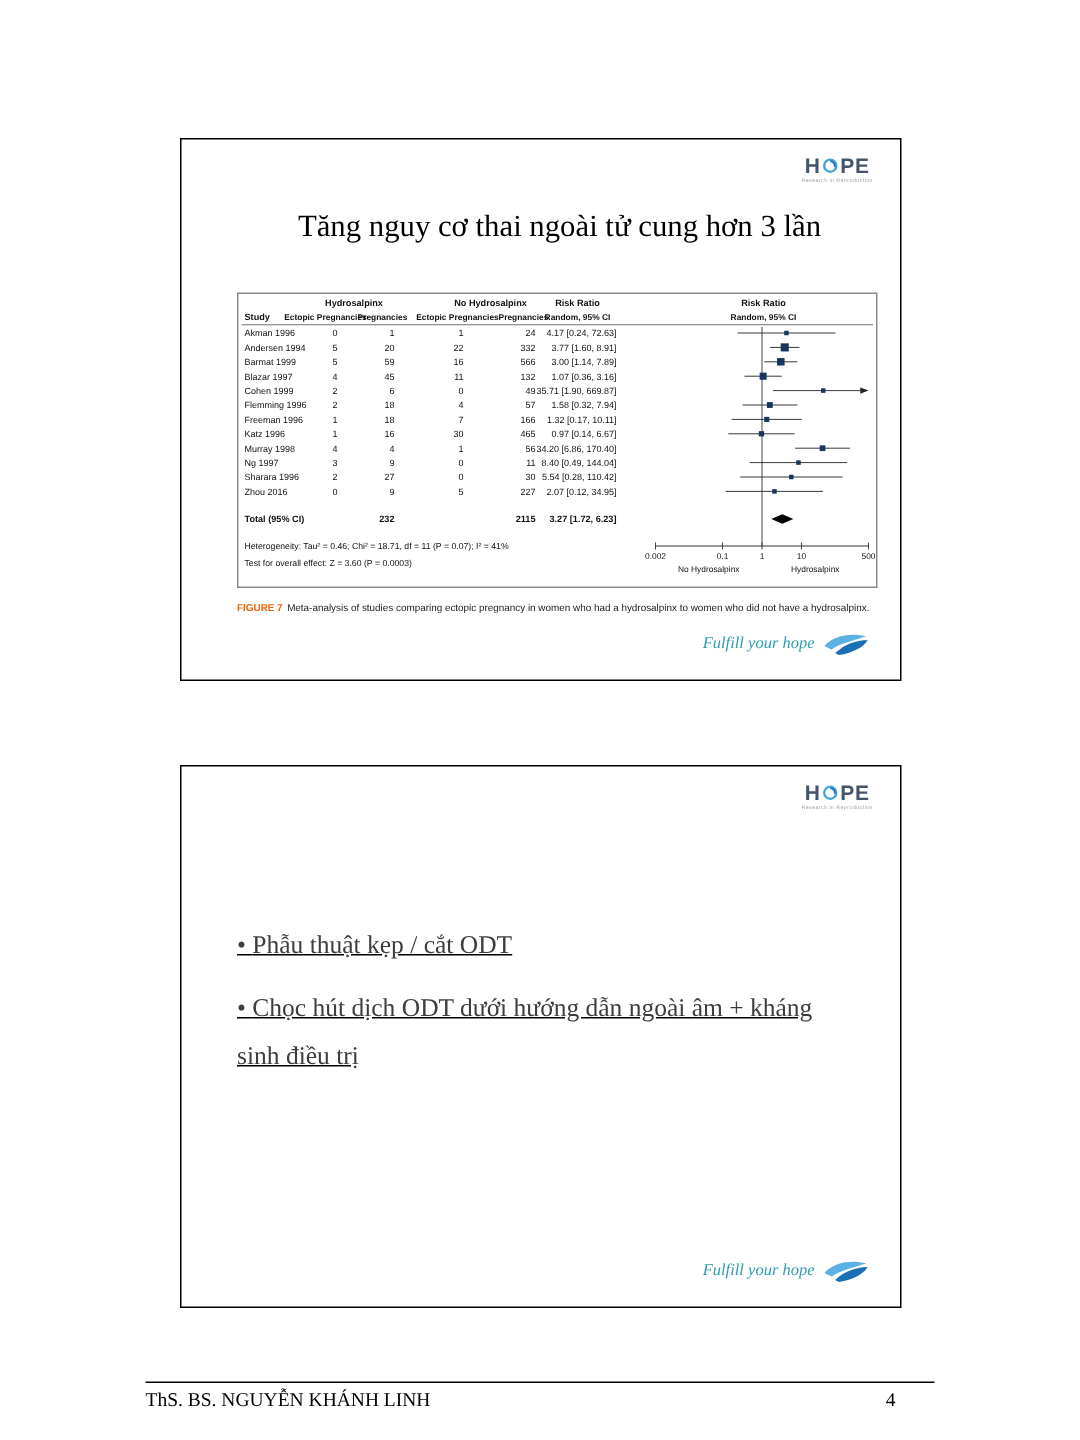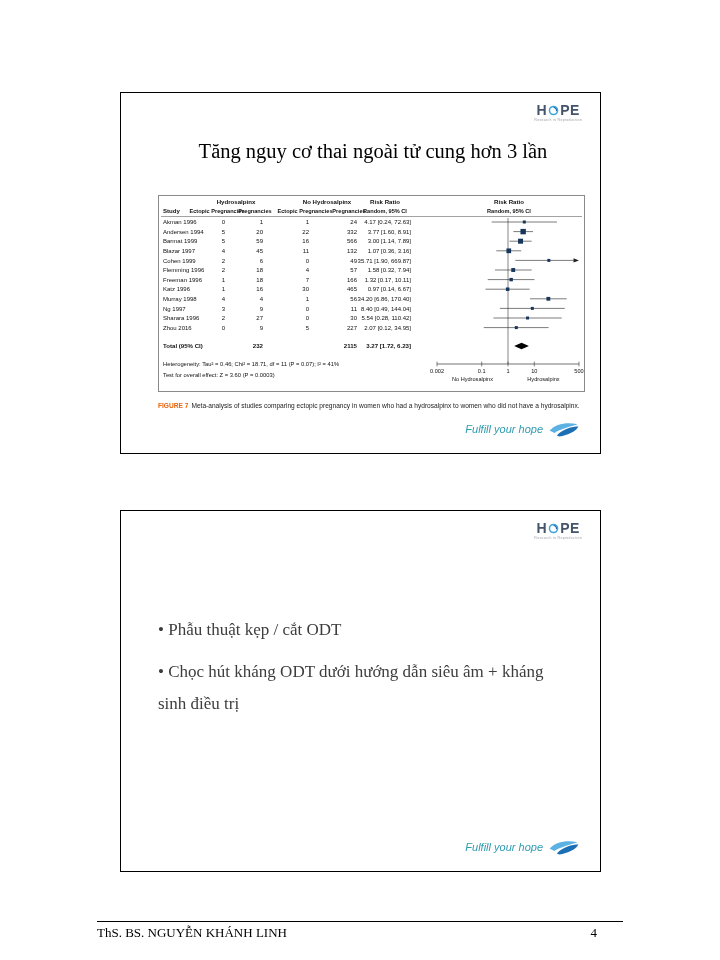--- a/index.html
+++ b/index.html
@@ -20,25 +20,25 @@
   #slide2 .slide-title{top:34px;}
 
   .forest-box{position:absolute;left:37px;top:102px;width:425px;height:195px;border:1px solid #8a8a8a;}
   .forest-box svg{position:absolute;left:0;top:0;width:100%;height:100%;}
   #forest-svg text{font-family:"Liberation Sans","DejaVu Sans",sans-serif;}
 
   .caption{position:absolute;left:37px;top:301px;width:432px;font-size:6.6px;color:#222;line-height:9px;}
   .fig-label{color:#e8630a;font-weight:bold;margin-right:3px;}
 
   .tagline{position:absolute;right:20px;top:327px;display:flex;align-items:center;gap:5px;}
-  .tagline-text{font-family:Liberation Sans, sans-serif;font-style:italic;
+  .tagline-text{font-family:Liberation Serif, serif;font-style:italic;
                 font-size:11px;color:#2e9bb0;}
   .swoosh{width:32px;height:18px;}
 
-  .bullets{position:absolute;left:37px;top:103px;max-width:397px;margin:0;padding:0;}
+  .bullets{position:absolute;left:37px;top:103px;max-width:397px;margin:0;padding:0;text-decoration:underline;}
   .bullet-item{list-style:none;font-family:"Liberation Serif","DejaVu Serif",serif;
                font-size:17px;color:#3d3d3d;line-height:32px;margin:0 0 10px 0;}
   .bullet-item::before{content:"\2022\00a0";color:#3d3d3d;}
 
   .footer-line{position:absolute;left:97px;top:921px;width:526px;border-top:1px solid #000;height:0;}
   .footer-row{position:absolute;left:97px;top:925px;width:526px;display:flex;
               justify-content:space-between;align-items:flex-end;
               font-family:"Liberation Serif","DejaVu Serif",serif;font-size:13px;color:#000;}
   .page-num{margin-right:26px;}
 </style>
@@ -217,21 +217,21 @@
           <path d="M6 2.6 A3.4 3.4 0 0 1 9.2 6.8" fill="none" stroke="#1b6fb5" stroke-width="1.3"></path>
         </svg>
         <span>PE</span>
       </div>
       <div class="hope-sub">Research in Reproduction</div>
     </div>
 
 
     <ul class="bullets">
       <li class="bullet-item">Phẫu thuật kẹp / cắt ODT</li>
-      <li class="bullet-item">Chọc hút kháng ODT dưới hướng dẫn siêu âm + kháng sinh điều trị</li>
+      <li class="bullet-item">Chọc hút dịch ODT dưới hướng dẫn ngoài âm + kháng sinh điều trị</li>
     </ul>
 
     <div class="tagline">
       <span class="tagline-text">Fulfill your hope</span>
       <svg class="swoosh" viewBox="0 0 40 22">
         <path d="M2,13 C10,4 24,2 37,5 C28,8 15,11 8,16 Z" fill="#5bb1e2"></path>
         <path d="M11,19 C19,11 30,8 38,8 C35,14 25,19 14,20.5 Z" fill="#1b6fb5"></path>
       </svg>
     </div>
   </section>

